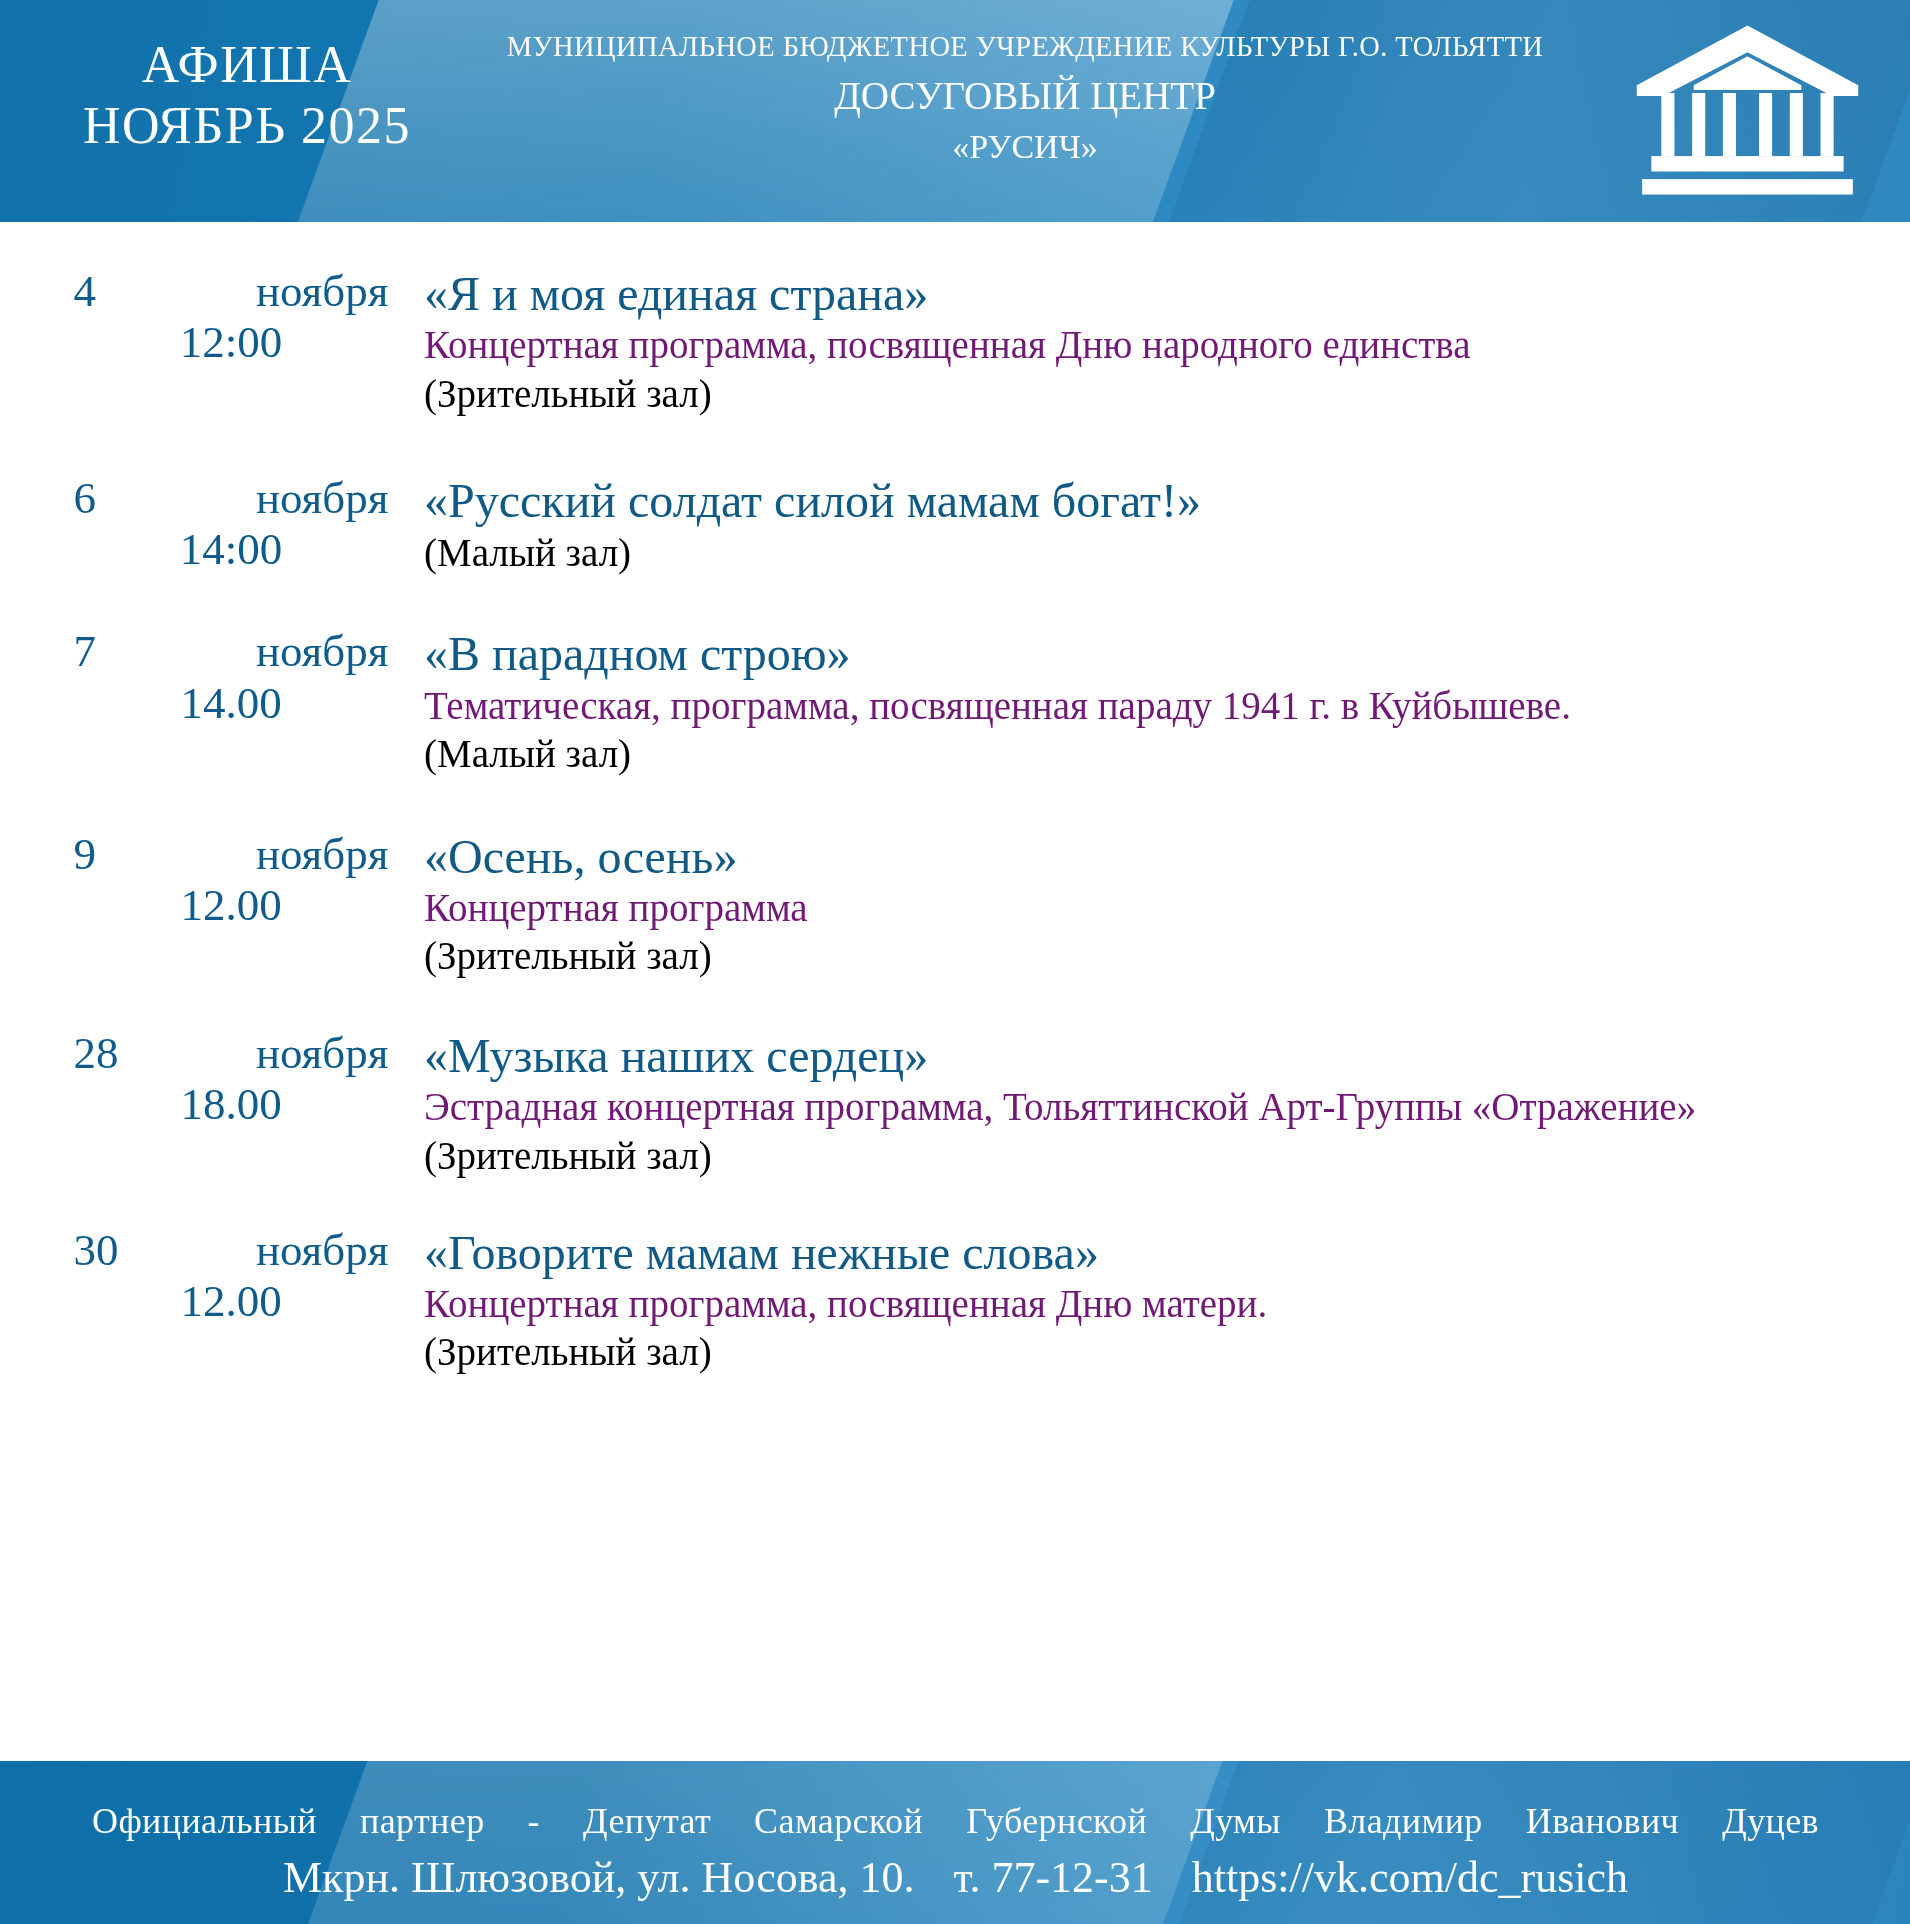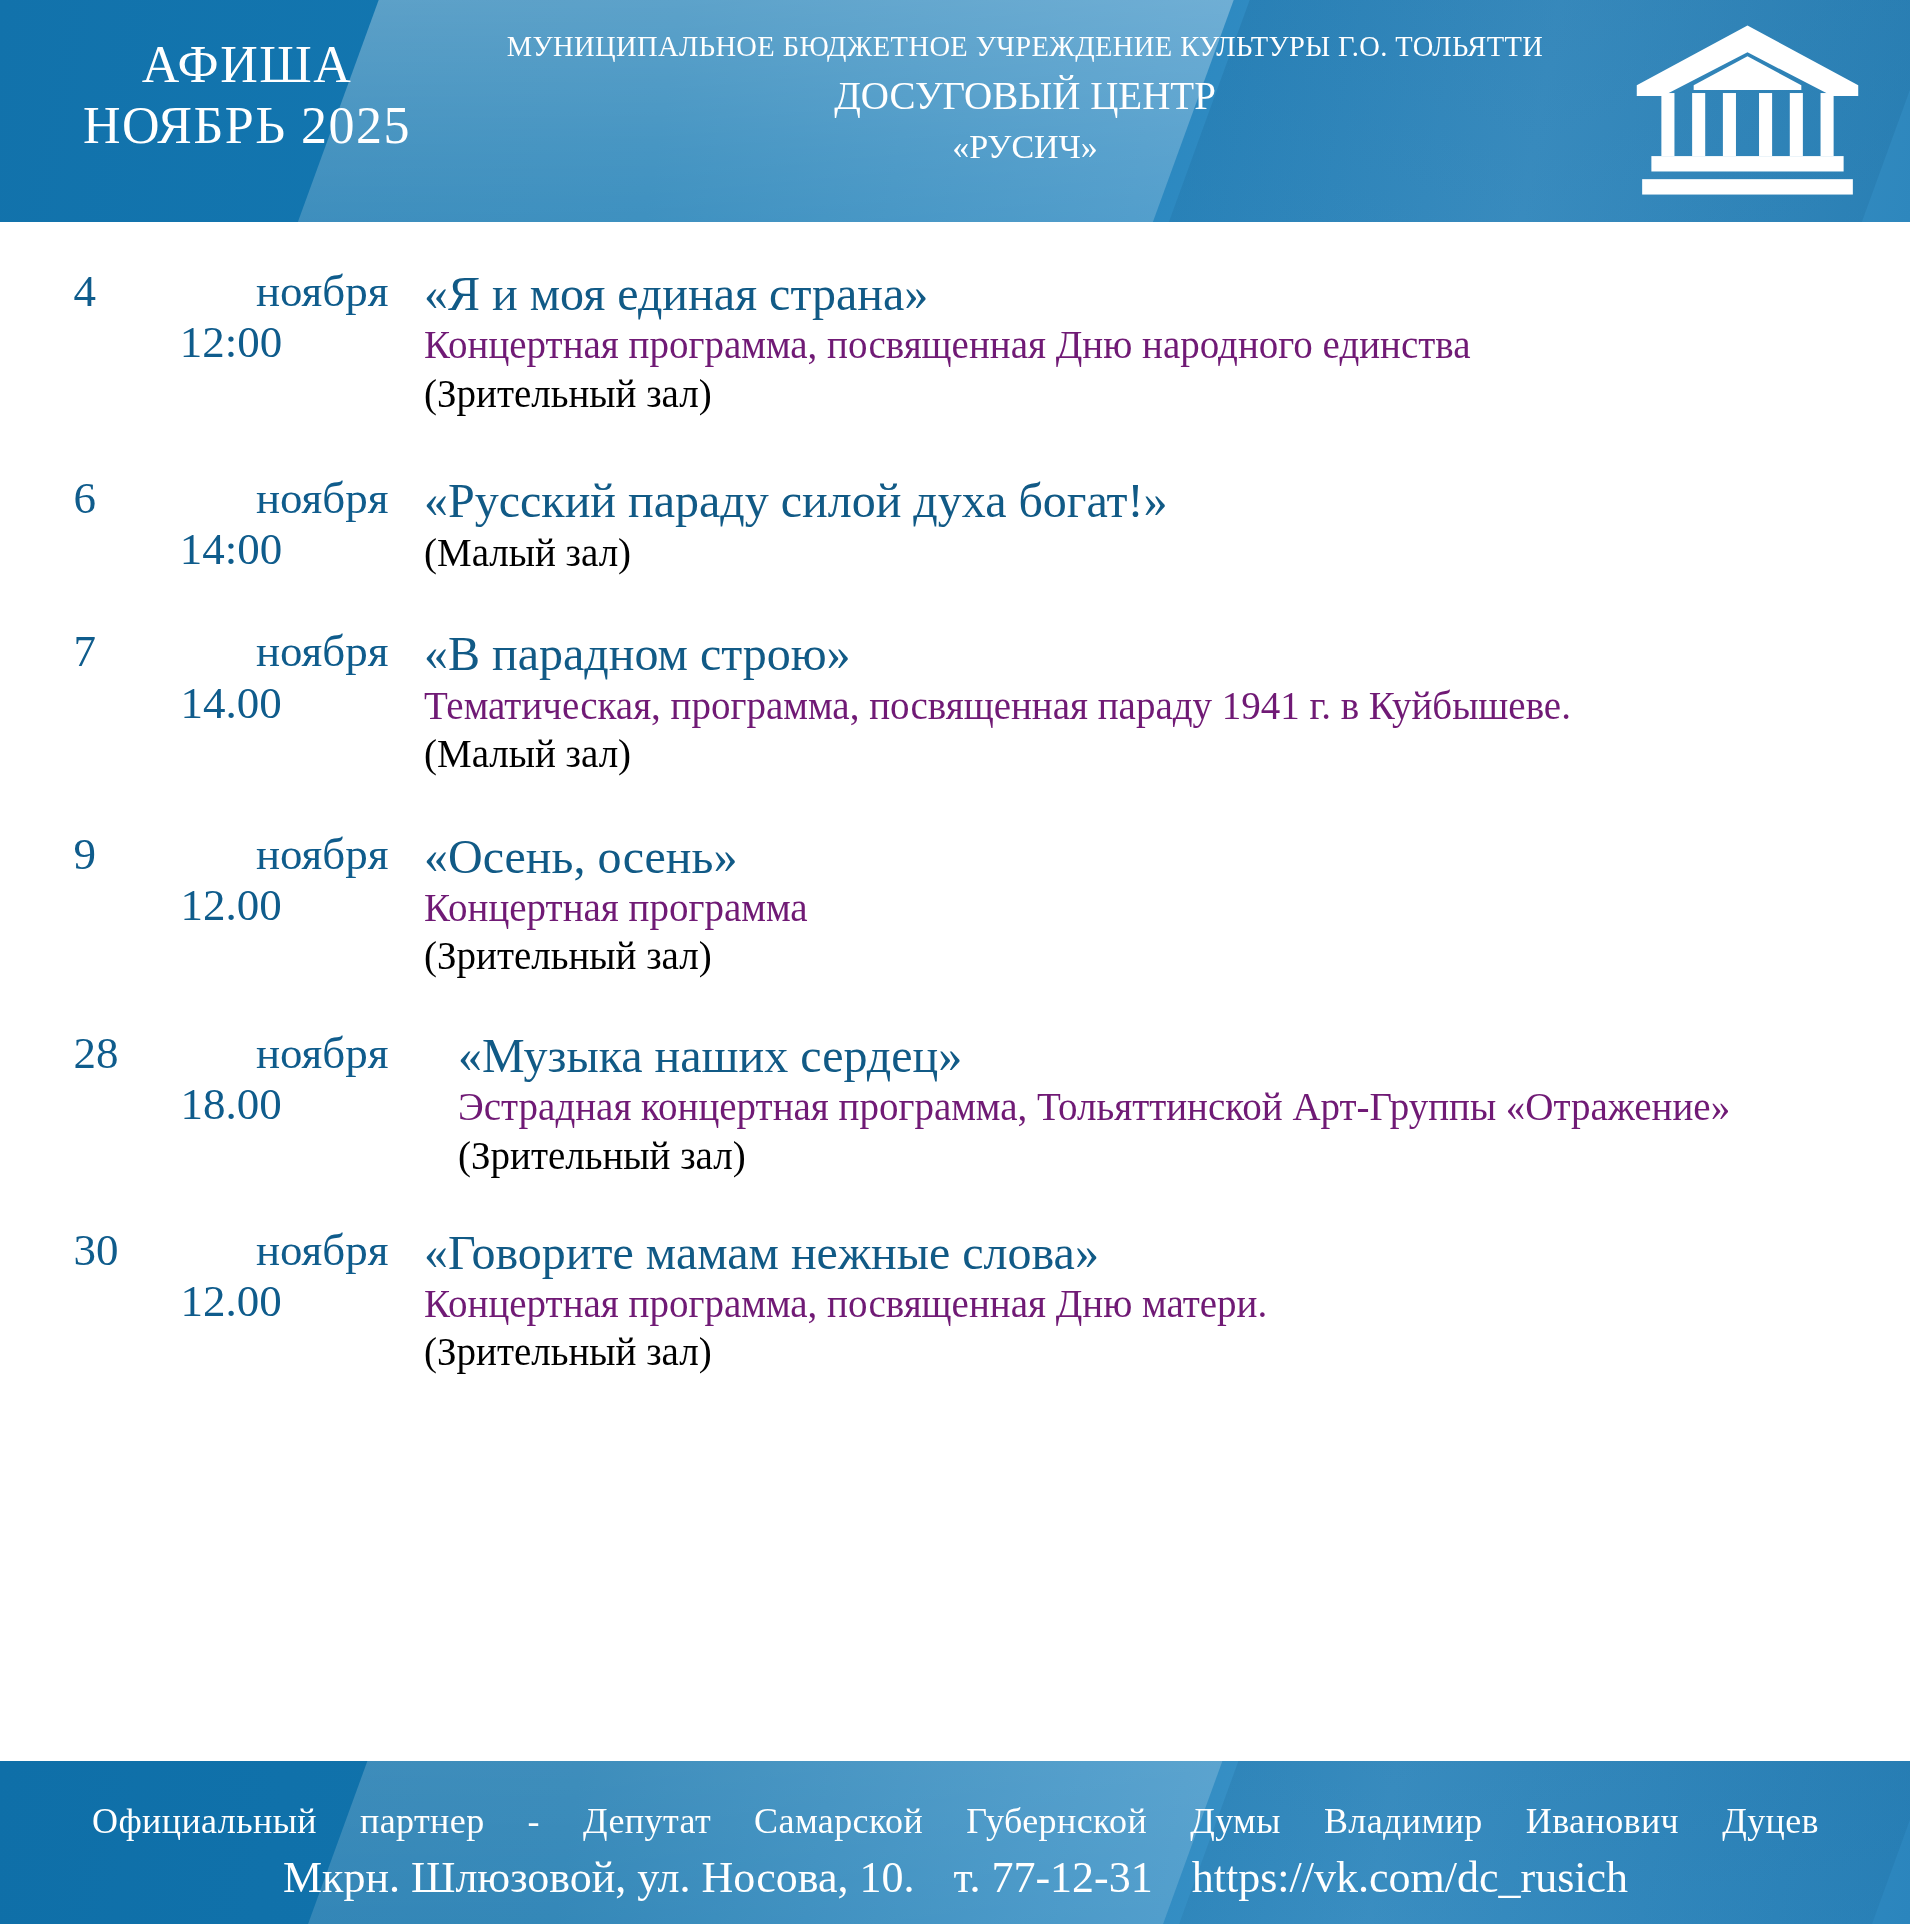--- a/index.html
+++ b/index.html
@@ -163,21 +163,21 @@
     font-size: 39px;
     line-height: 1.20;
     margin-top: 1.5px;
   }
 
   
   .ev0 { margin-top: 45px; }
   .ev1 { margin-top: 57px; }
   .ev2 { margin-top: 51px; }
   .ev3 { margin-top: 52px; }
-  .ev4 { margin-top: 49px; gap: 34px; }
+  .ev4 { margin-top: 49px; }
   .ev5 { margin-top: 46px; }
 
   
   .footer {
     position: absolute;
     left: 0;
     bottom: 0;
     width: 1911px;
     height: 163px;
     background: linear-gradient(100deg, #0f6fa8 0%, #1173ac 30%, #2d89c0 56%, #3f95c9 72%, #2b85bd 100%);
@@ -287,21 +287,21 @@
       <div class="venue">(Зрительный зал)</div>
     </div>
   </div>
 
   <div class="event-row ev1">
     <div class="when">
       <div class="date">6 ноября</div>
       <div class="time">14:00</div>
     </div>
     <div class="what">
-      <div class="title">«Русский параду силой духа богат!»</div>
+      <div class="title">«Русский солдат силой мамам богат!»</div>
       <div class="venue">(Малый зал)</div>
     </div>
   </div>
 
   <div class="event-row ev2">
     <div class="when">
       <div class="date">7 ноября</div>
       <div class="time">14.00</div>
     </div>
     <div class="what">

